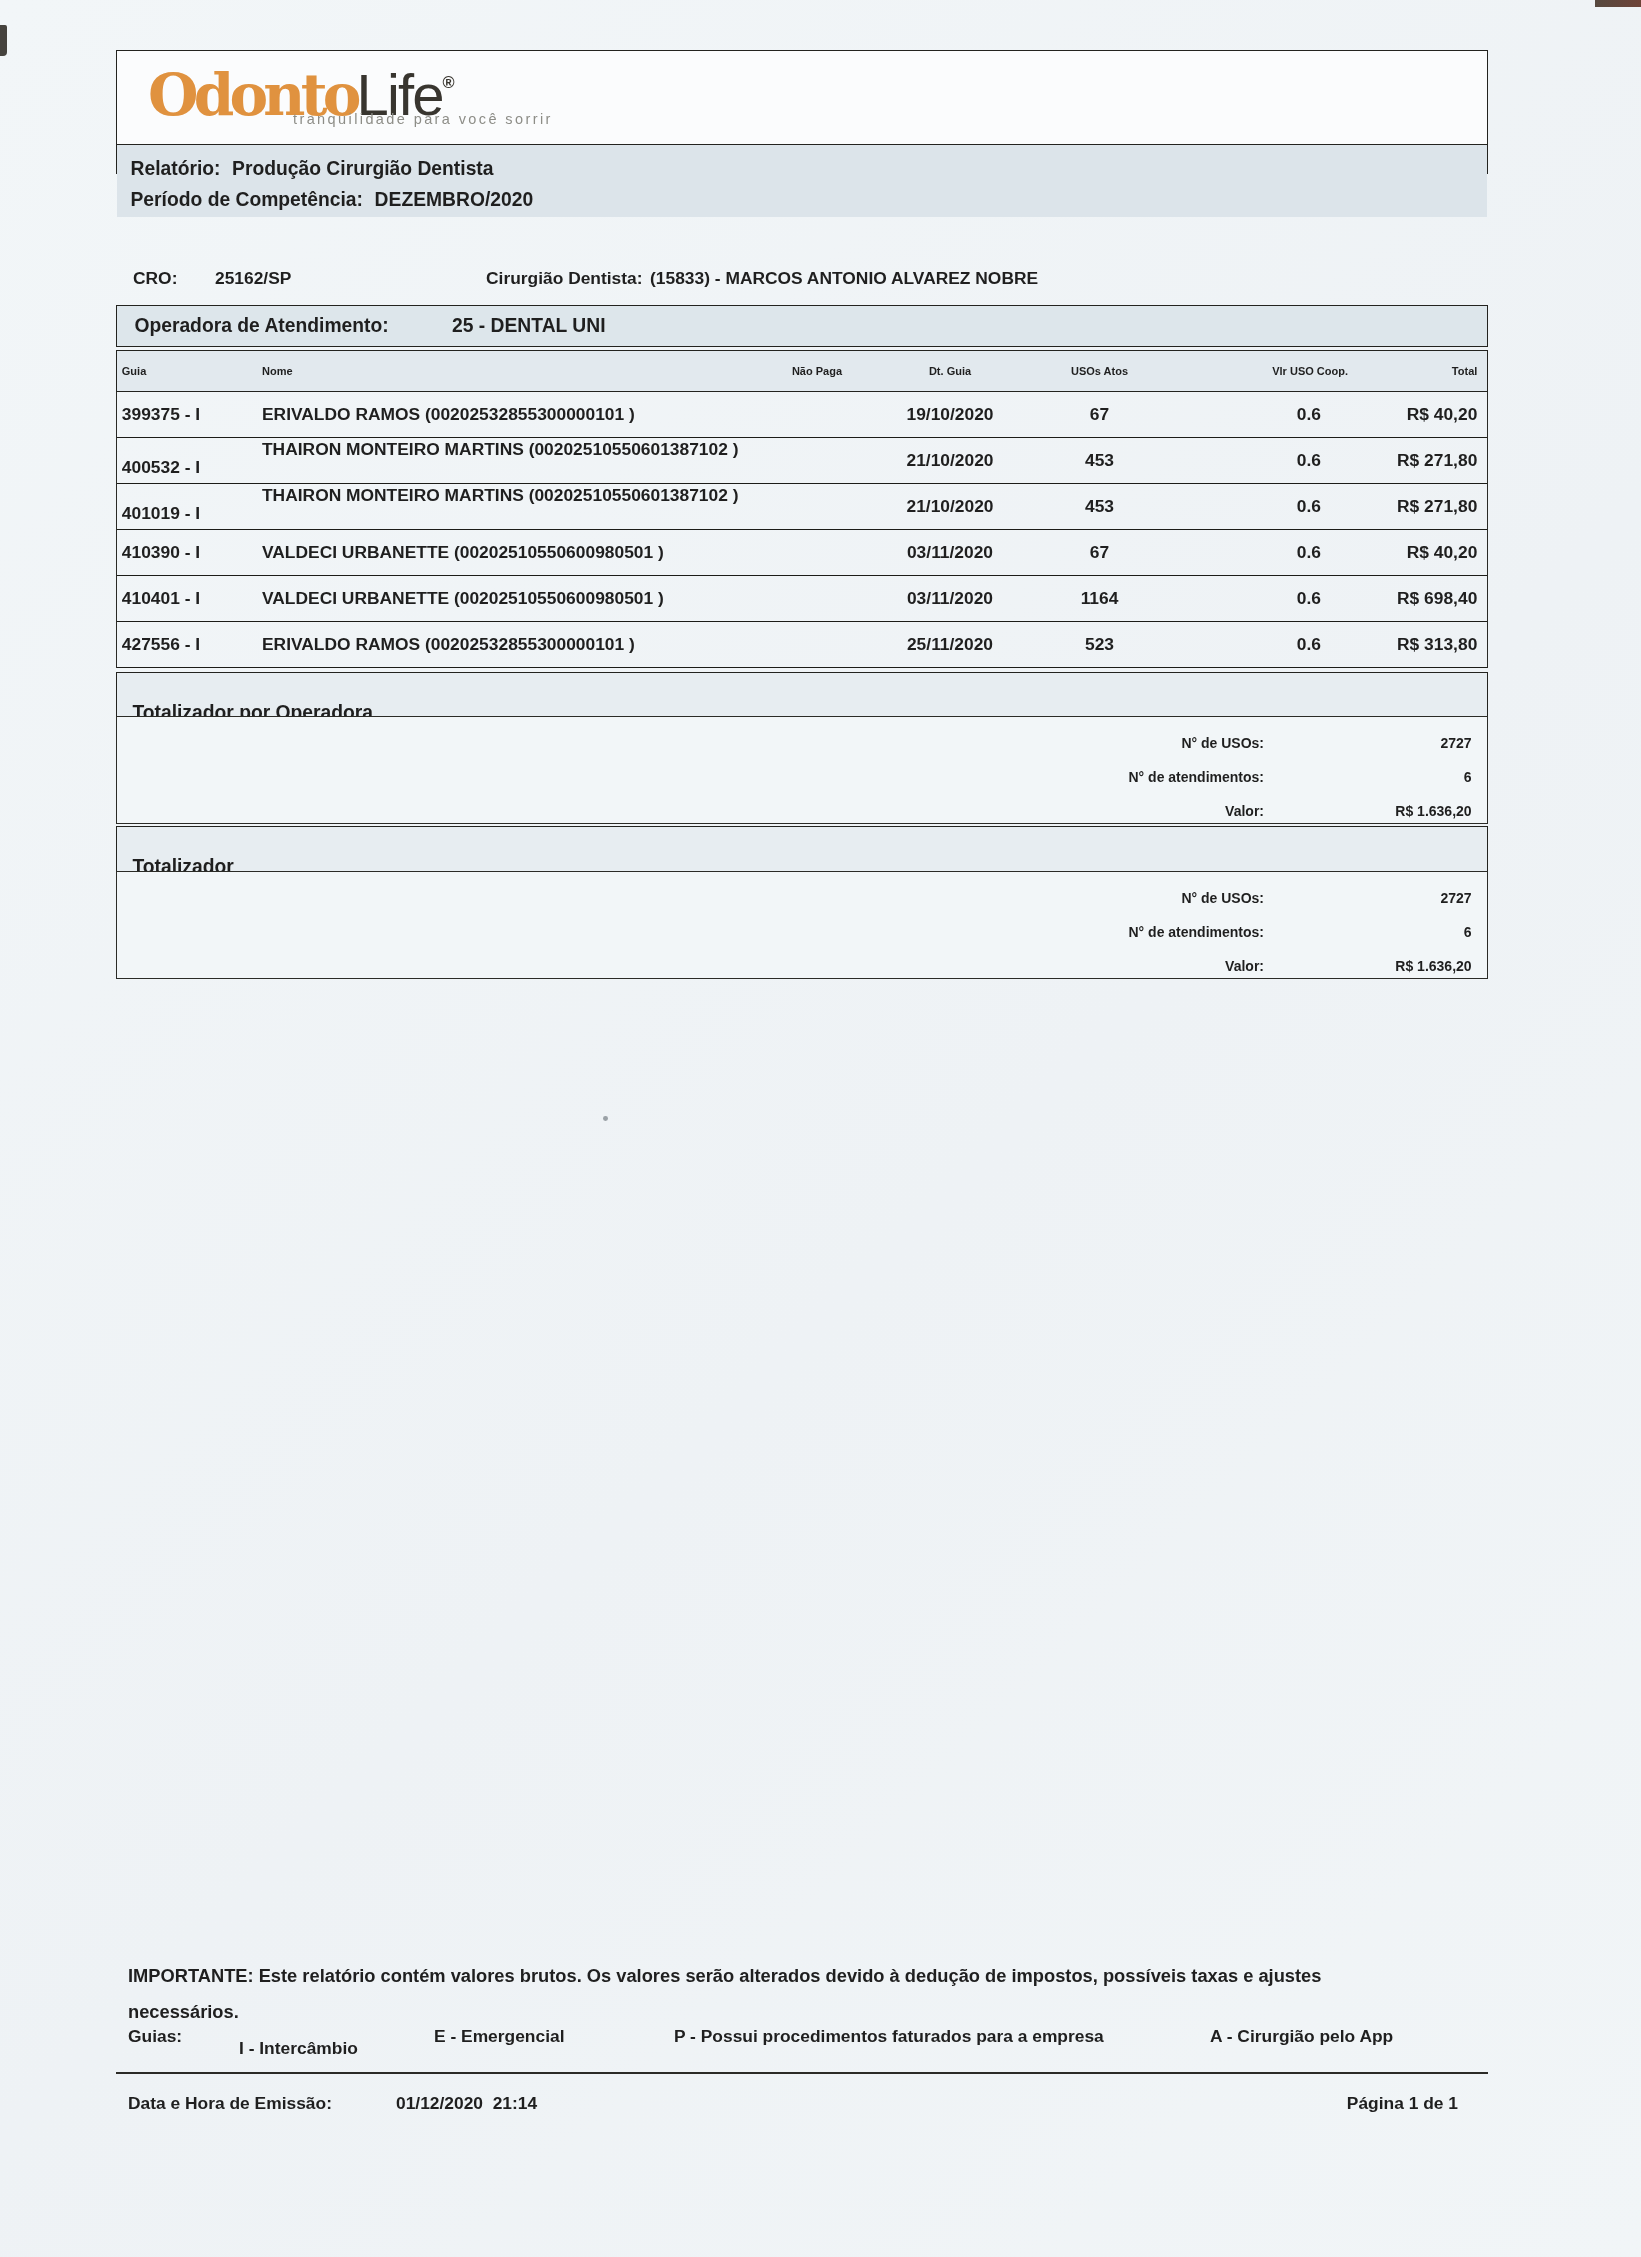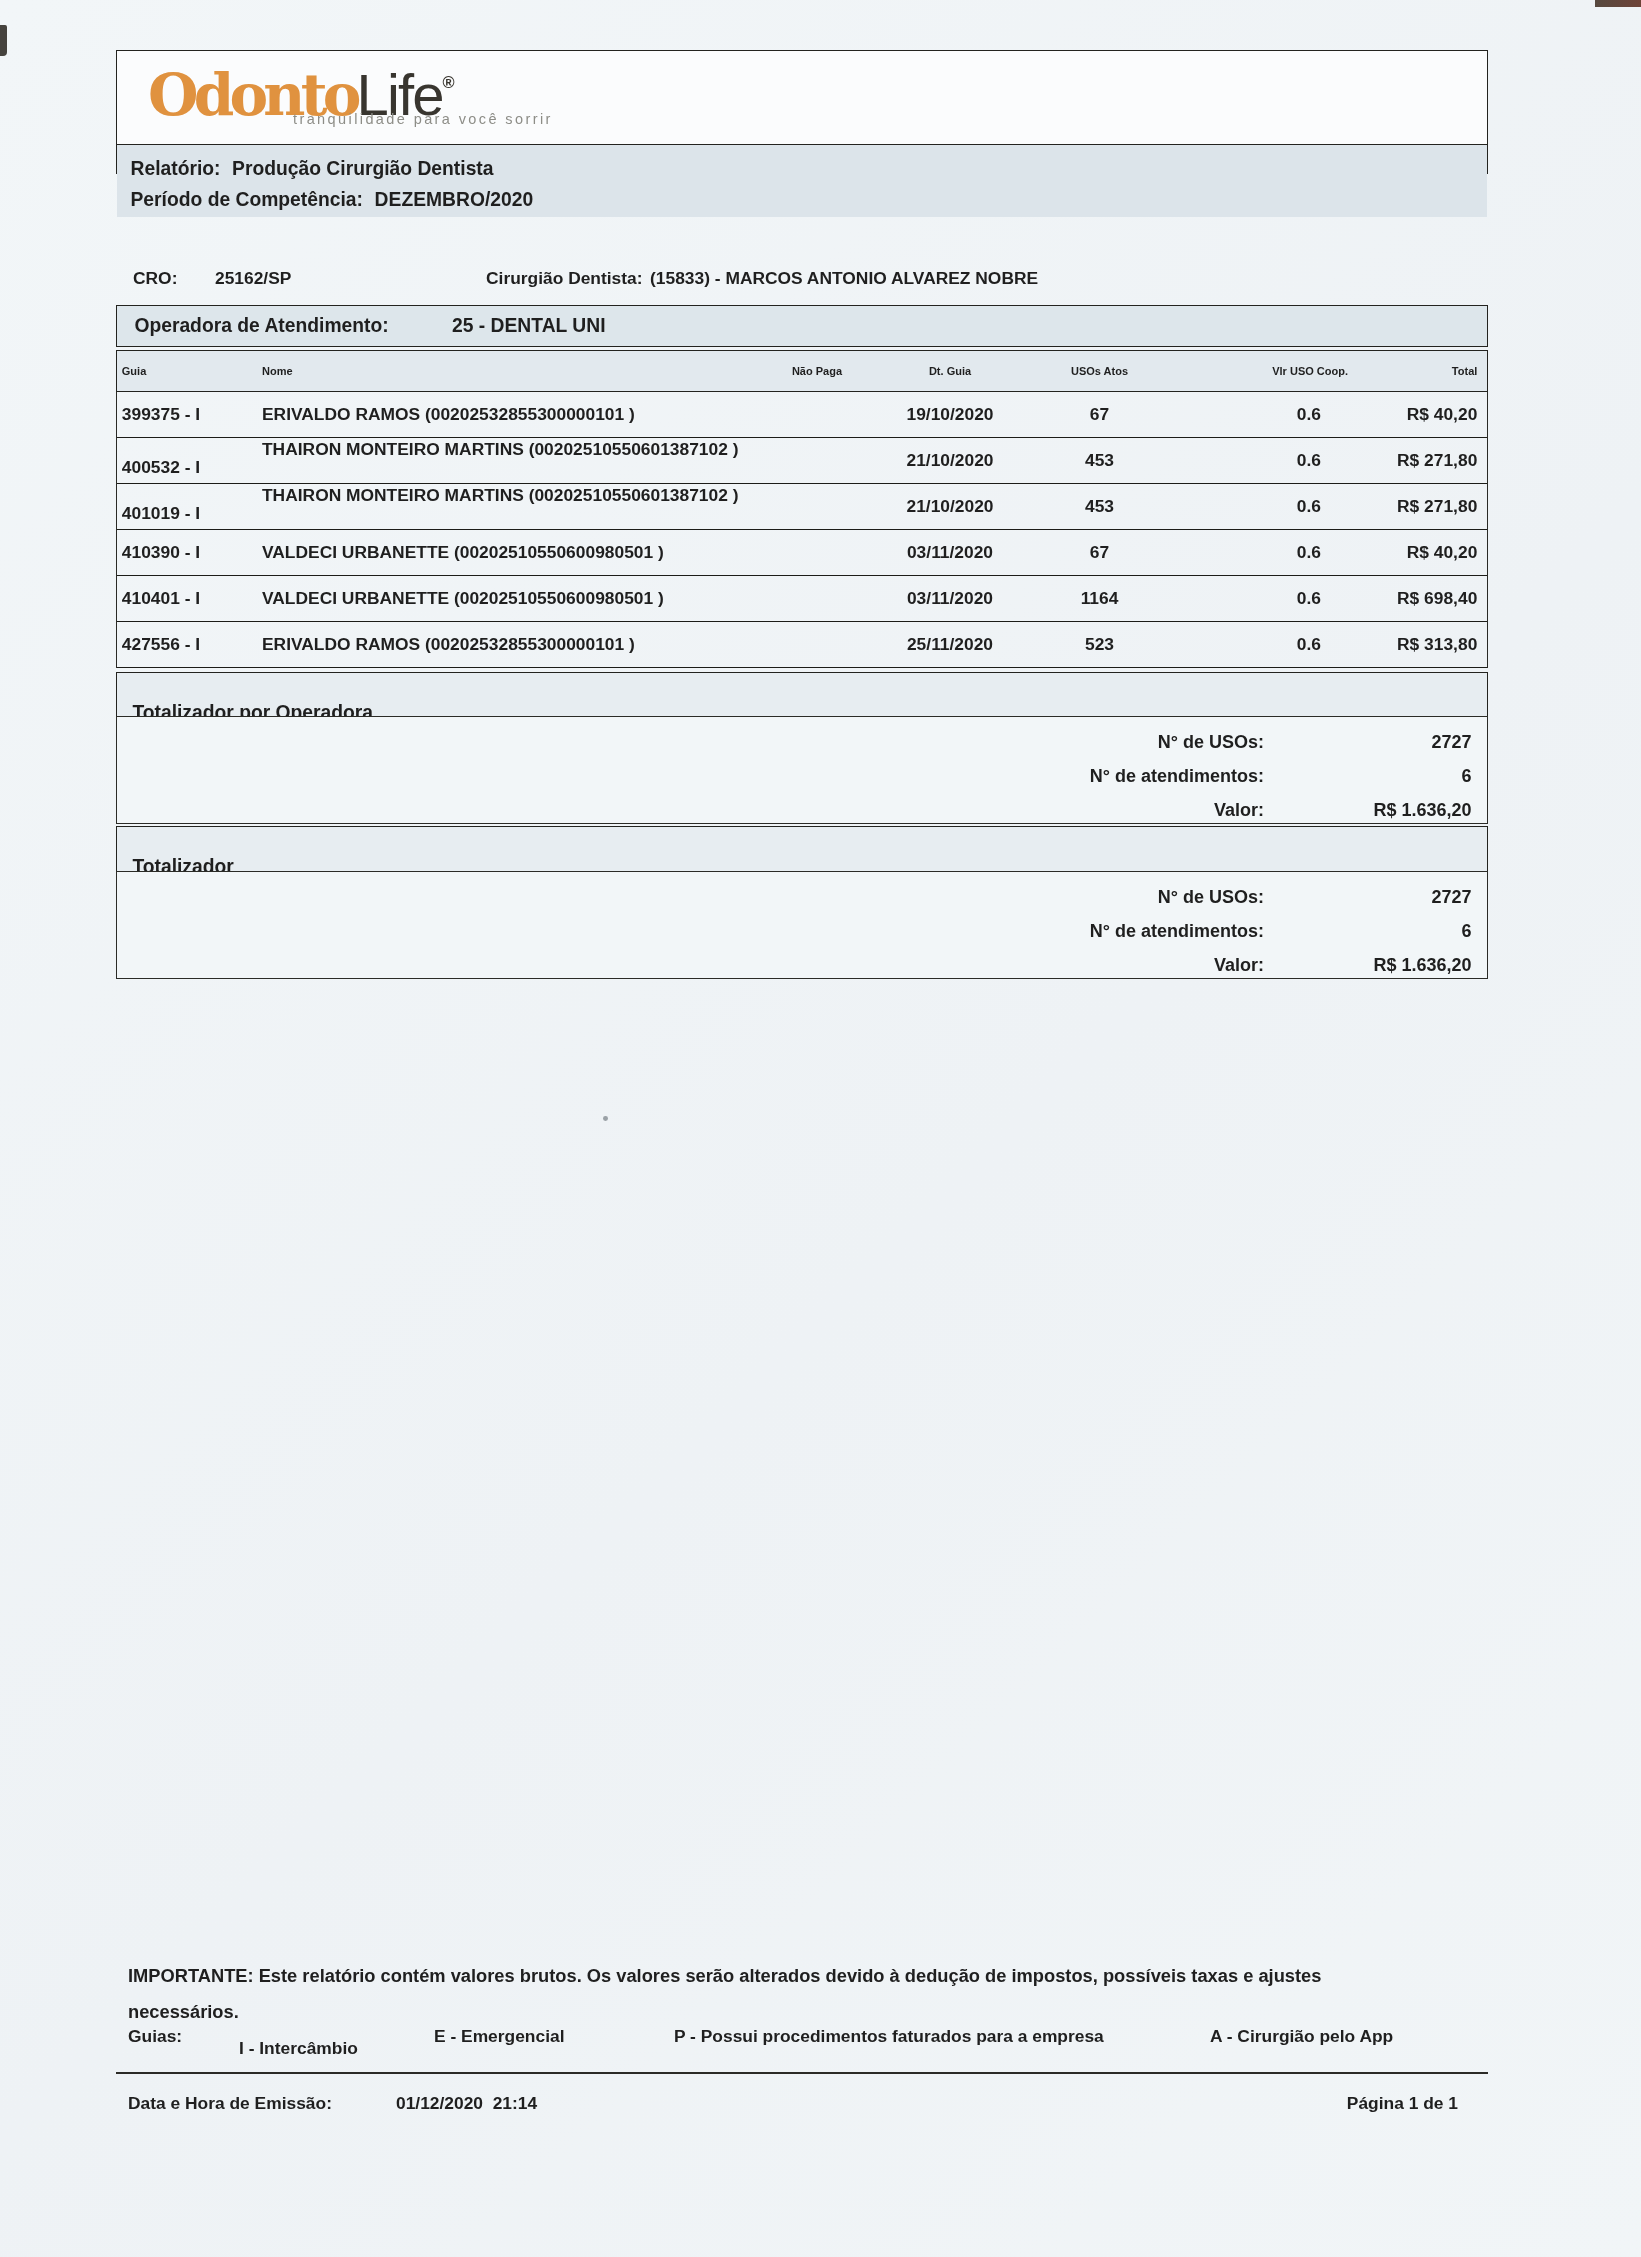--- a/index.html
+++ b/index.html
@@ -77,21 +77,21 @@
   .section-bar { position:absolute; left:116px; width:1372px; height:53px;
     border:1.9px solid #23231f; background:#e7edf1; display:flex; align-items:flex-end;
     font-size:19.3px; font-weight:700; }
   .section-bar span { margin-left:15.4px; }
   .bar-operadora { top:672px; }
   .box-operadora { top:716px; }
   .bar-total { top:826px; }
   .box-total { top:871px; }
   .stats-box { position:absolute; left:116px; width:1372px; height:108px;
     border:1.9px solid #2b2b27; background:#f2f6f8; padding-top:8.7px; }
-  .stats-row { display:flex; height:34px; align-items:center; font-size:18px; font-weight:600; }
+  .stats-row { display:flex; height:34px; align-items:center; font-size:14px; font-weight:600; }
   .stats-row .s-label { flex:0 0 1147px; text-align:right; }
   .stats-row .s-value { flex:1; text-align:right; padding-right:15.4px; }
 
   
   .important-note { position:absolute; left:128px; top:1958px; width:1265px;
     font-size:18.3px; font-weight:600; line-height:36px; }
   .legend-row { position:absolute; left:0; top:2026px; width:1641px; height:25px;
     font-size:17.4px; font-weight:600; }
   .legend-row .lg-guias { position:absolute; left:128px;text-align:center; }
   .legend-row .lg-i { position:absolute; left:239px;margin-top:12px; }

